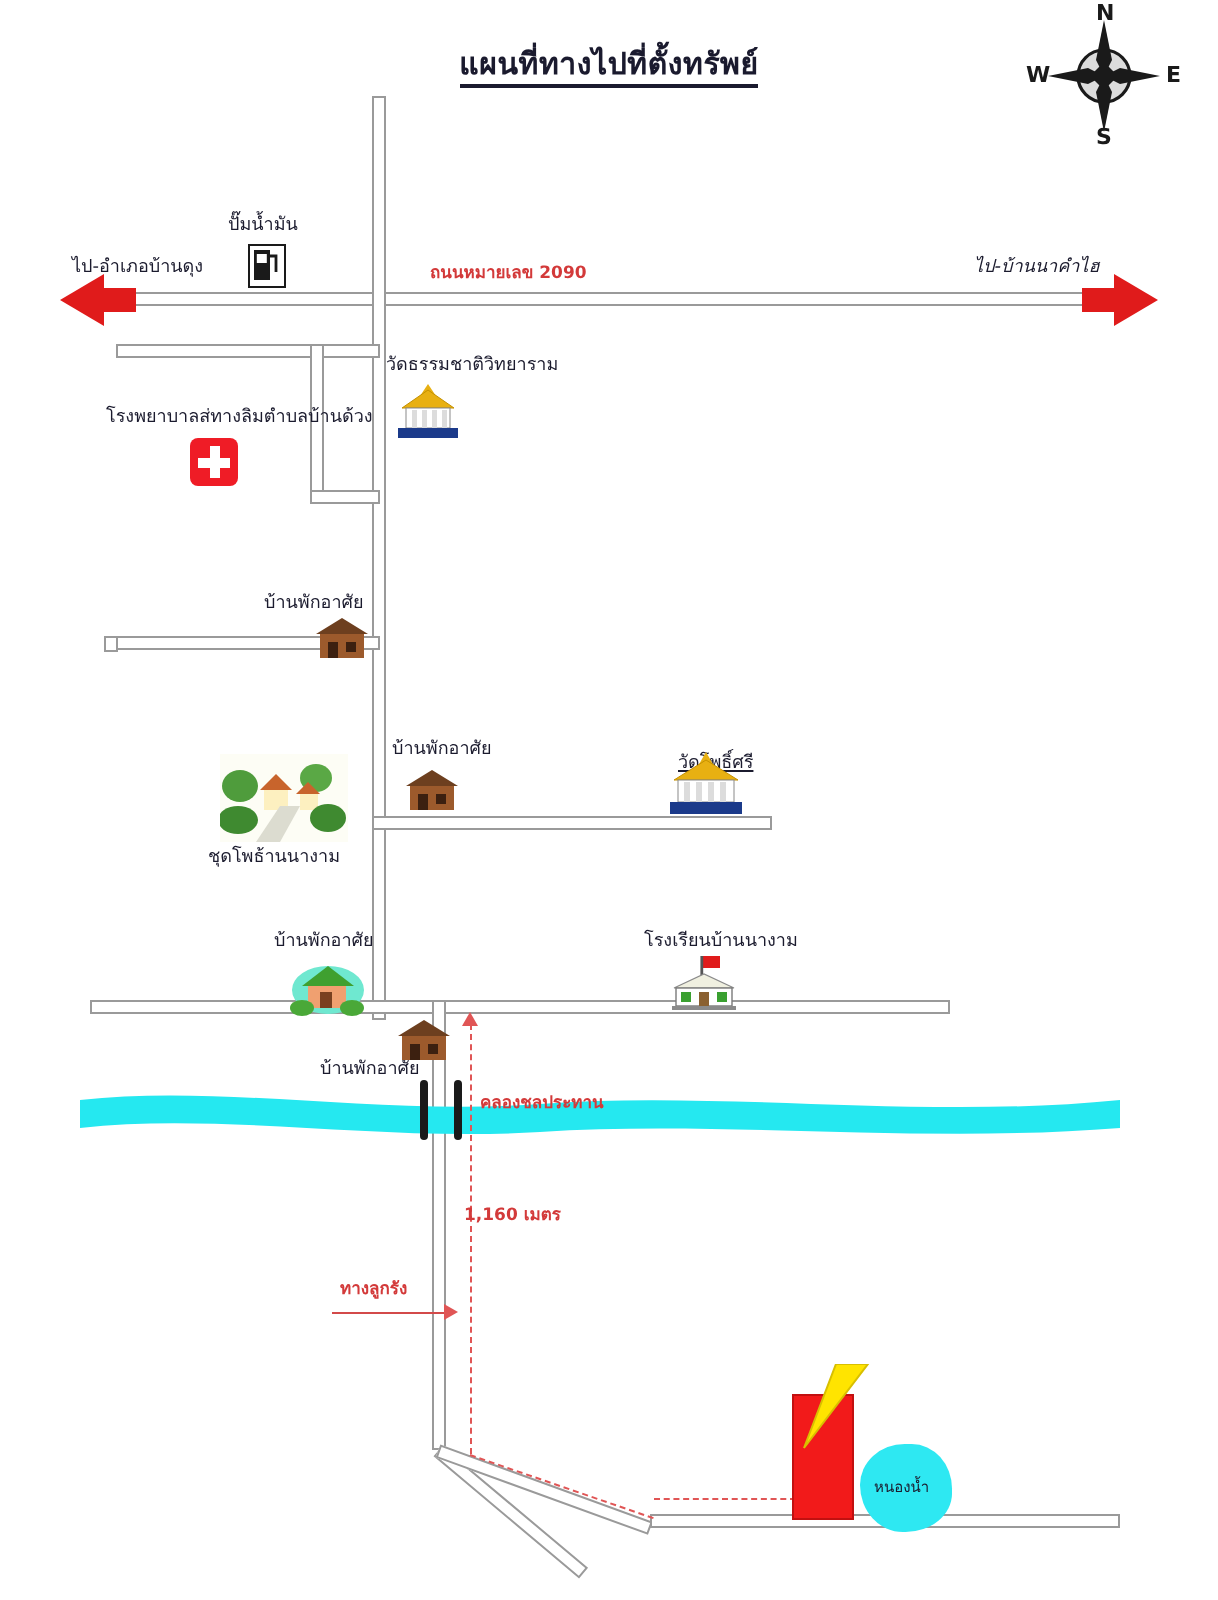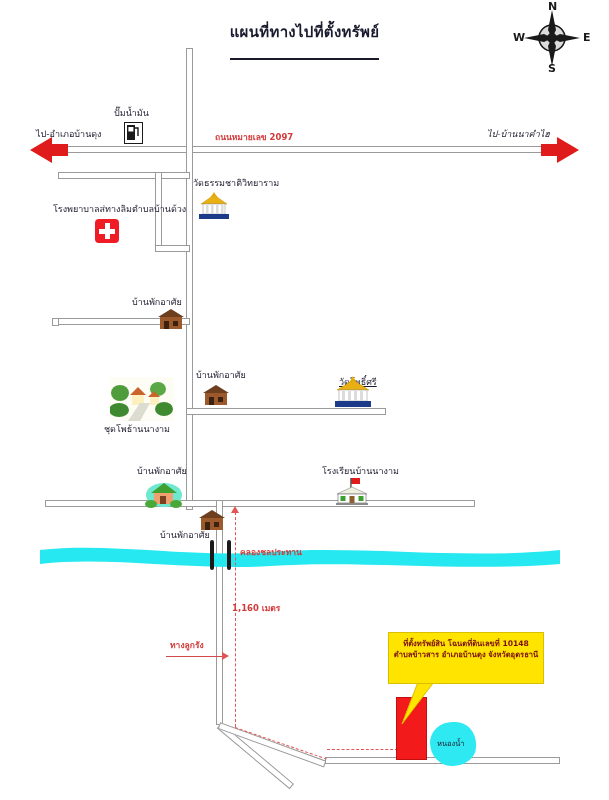--- a/index.html
+++ b/index.html
@@ -28,21 +28,21 @@
     width: 609px;
     text-align: center;
     font-family: "DejaVu Sans", sans-serif;
     font-size: 15px;
     font-weight: bold;
     color: #1a1a2e;
     letter-spacing: 0.3px;
   }
   #page-title span {
     border-bottom: 2px solid #1a1a2e;
-    padding-bottom: 17px;
+    padding-bottom: 1px;
   }
 
   
   #compass { left: 512px; top: 2px; width: 80px; height: 72px; }
   .compass-letter {
     position: absolute;
     font-size: 11px;
     font-weight: bold;
     color: #1a1a1a;
     font-family: "DejaVu Sans", sans-serif;
@@ -286,21 +286,21 @@
 
   <div class="lbl" style="left:114px; top:108px;text-align:right;">ปั๊มน้ำมัน</div>
   <div class="icon-box gas" style="left:124px; top:122px;">
     <svg width="16" height="19" viewBox="0 0 16 19">
       <rect x="2" y="2" width="8" height="15" fill="#1a1a1a"></rect>
       <rect x="3.4" y="4" width="5" height="4.5" fill="#ffffff"></rect>
       <path d="M10,5 L13,5 L13,13" stroke="#1a1a1a" stroke-width="1.4" fill="none"></path>
     </svg>
   </div>
 
-  <div class="lbl lbl-red" style="left:215px; top:133px;">ถนนหมายเลข 2097</div>
+  <div class="lbl lbl-red" style="left:215px; top:133px;">ถนนหมายเลข 2090</div>
 
   <div class="lbl" style="left:36px; top:129px;">ไป-อำเภอบ้านดุง</div>
   <div class="lbl" style="left:487px; top:129px;font-style:italic;">ไป-บ้านนาคำไฮ</div>
 
   <div class="lbl" style="left:53px; top:204px;">โรงพยาบาลส่ทางลิมตำบลบ้านด้วง</div>
   <div class="icon-box hosp" style="left:95px; top:219px;"></div>
 
   <div class="lbl" style="left:193px; top:178px;">วัดธรรมชาติวิทยาราม</div>
   <svg class="abs" style="left:197px; top:192px;" width="34" height="28">
     <polygon points="17,0 21,6 13,6" fill="#e8b012"></polygon>
@@ -386,18 +386,14 @@
   </svg>
 
   <div class="parcel" style="left:396px; top:697px; width:29px; height:61px;"></div>
 
   <div class="pond" style="left:430px; top:722px; width:46px; height:44px;"></div>
   <div class="lbl" style="left:437px; top:740px; font-size:7.5px;">หนองน้ำ</div>
 
   <svg class="abs" style="left:380px; top:682px;" width="60" height="44">
     <polygon points="38,0 54,0 22,42" fill="#ffe400" stroke="#d8bf00" stroke-width="1"></polygon>
   </svg>
-  <div id="callout-box" style="left:388px; top:632px; width:156px; height:52px;">
-    <div class="cl-line">ที่ตั้งทรัพย์สิน  โฉนดที่ดินเลขที่ 10148</div>
-    <div class="cl-line">ตำบลข้าวสาร อำเภอบ้านดุง จังหวัดอุดรธานี</div>
-  </div>
 
 </div>
 
 </body></html>

